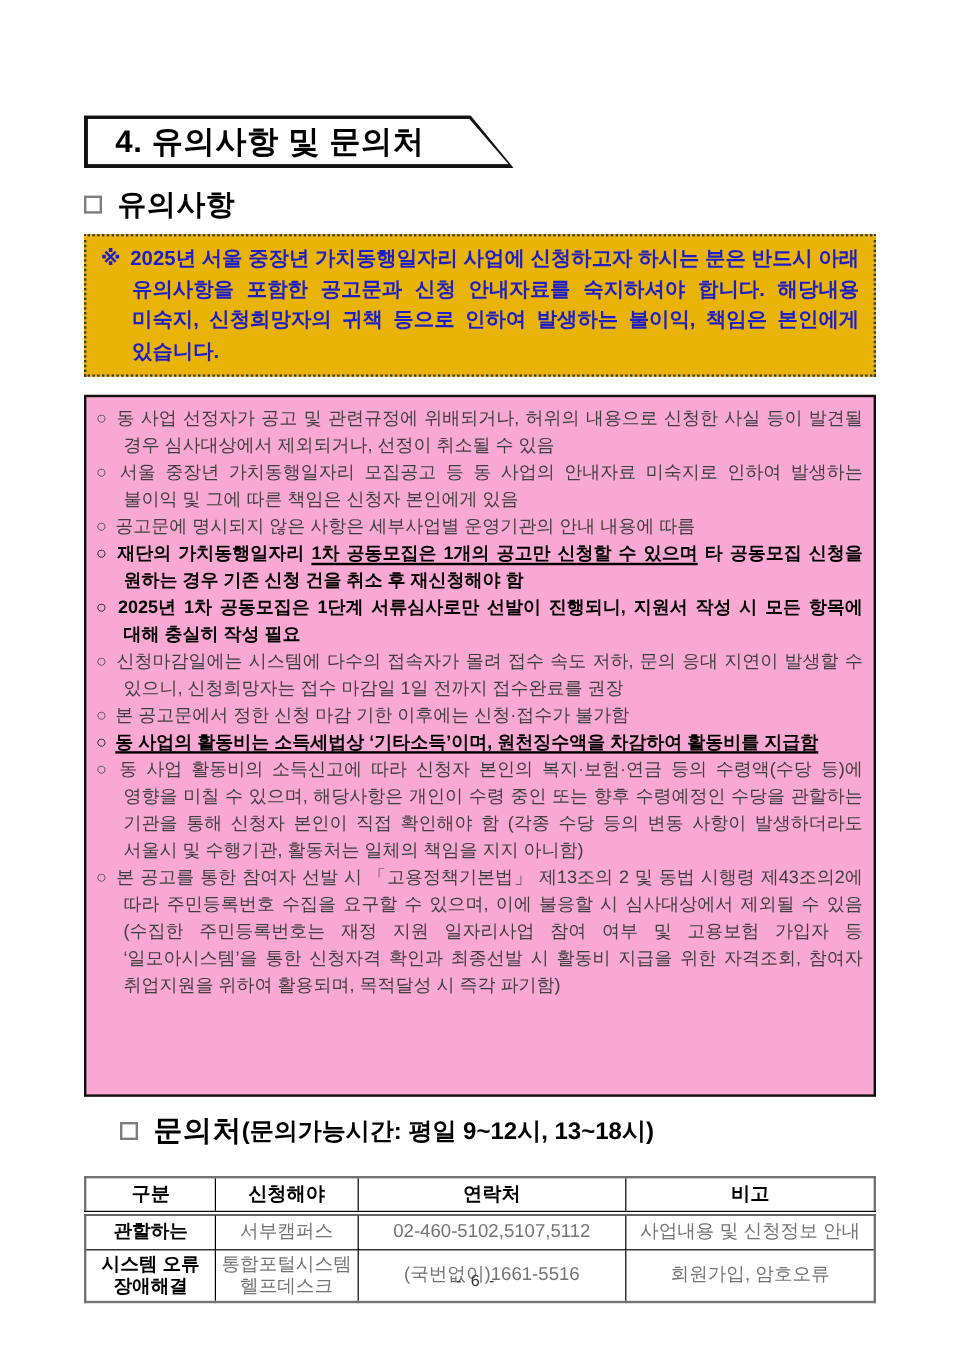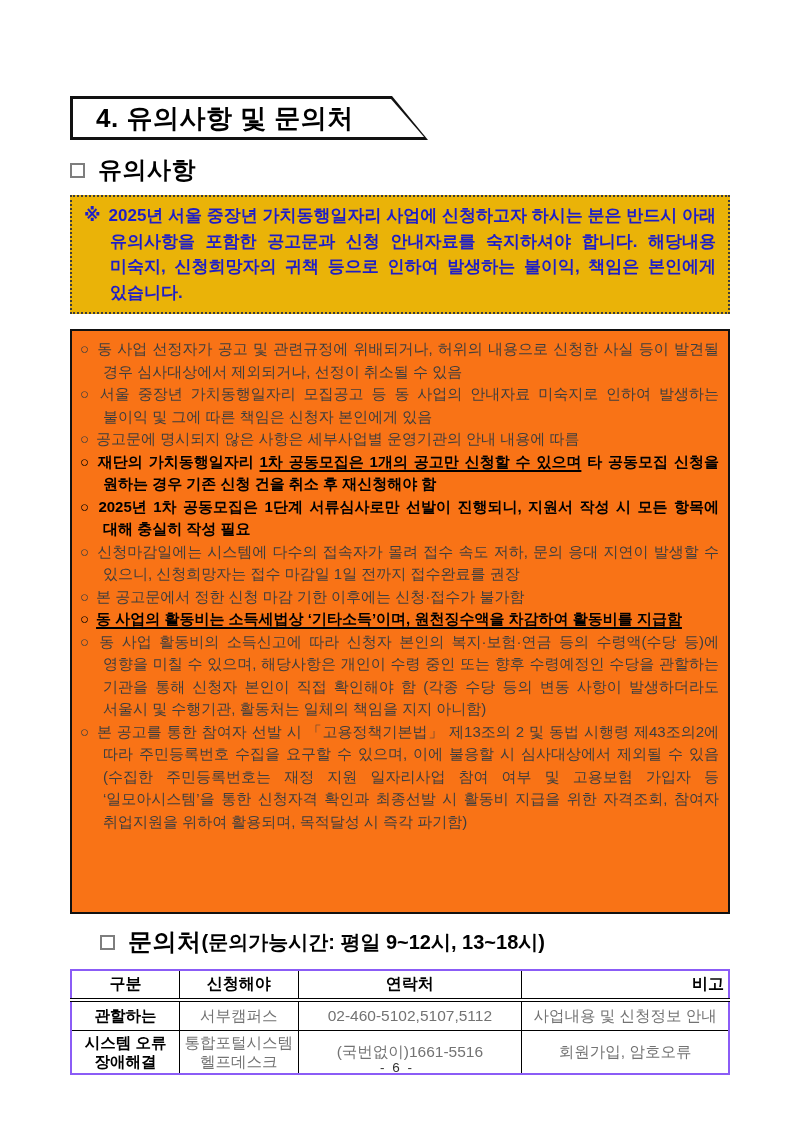--- a/index.html
+++ b/index.html
@@ -38,34 +38,34 @@
     padding:6px 12px 7px 12px;
   }
   .notice-text {
     font-size:17px; font-weight:bold; line-height:1.5; color:#1e1ec8;
     text-align:justify; padding-left:26px; text-indent:-26px; word-break:keep-all;
   }
   .notice-marker { margin-right:8px; }
 
   
   .notes-box {
-    margin-top:15px; border:2px solid #111; background:#f97316;
+    margin-top:15px; border:2px solid #111; background:#f9a8d4;
     padding:7px 9px 9px 8px; min-height:585px;
   }
   .bullet {
     font-size:15px; line-height:1.5; color:#3e3e3e; text-align:justify;
     padding-left:23px; text-indent:-23px; word-break:keep-all;
   }
   .bullet .marker { margin-right:7px; }
   .bullet.bold { color:#000; font-weight:bold; }
   .u { text-decoration:underline; text-underline-offset:3px; text-decoration-thickness:1.5px; }
 
   
   .contact-table {
-    margin-top:11px; width:100%; border-collapse:collapse; border:2px solid #8b5cf6;
+    margin-top:22px; width:100%; border-collapse:collapse; border:2px solid #737373;
     table-layout:fixed;
   }
   .contact-table th {
     border:1.5px solid #000; border-bottom:4px double #000;
     font-size:16px; font-weight:bold; color:#000;
     padding:3px 4px; text-align:center; height:30px;
   }
   .contact-table td {
     border:1.5px solid #000; font-size:15.5px; color:#737373;
     padding:2px 4px; text-align:center; line-height:1.25; height:30px;
@@ -119,21 +119,21 @@
       <span class="h-main">문의처</span>
         <span class="h-sub">(문의가능시간: 평일 9~12시, 13~18시)</span>
     </div>
 
     <table class="contact-table">
       <thead>
         <tr>
             <th style="width: 16.5%;">구분</th>
             <th style="width: 18%;">신청해야</th>
             <th style="width: 34%;">연락처</th>
-            <th style="width: 31.5%; text-align: right;">비고</th>
+            <th style="width: 31.5%;">비고</th>
           </tr>
       </thead>
       <tbody>
           <tr>
             <td class="cat"><span>관할하는</span></td>
             <td><span>서부캠퍼스</span></td>
             <td><span>02-460-5102,5107,5112</span></td>
             <td><span>사업내용 및 신청정보 안내</span></td>
           </tr>
           <tr>

